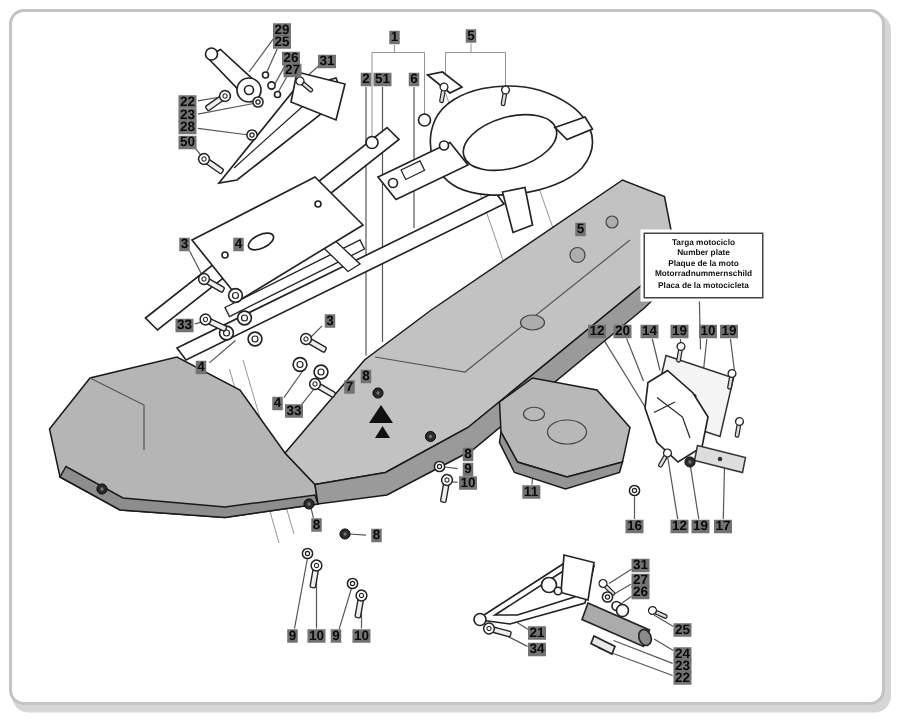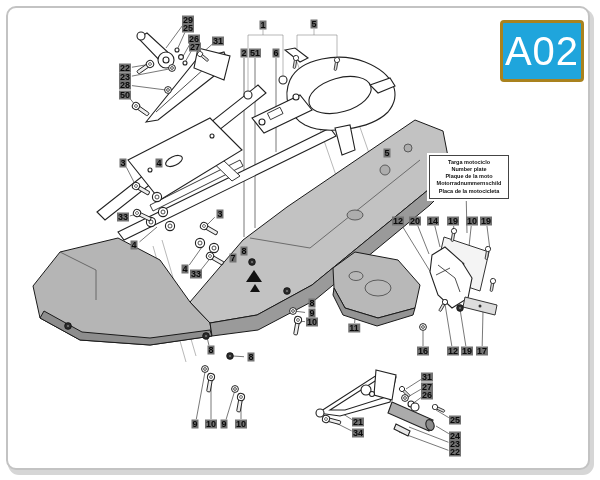--- a/index.html
+++ b/index.html
@@ -302,16 +302,13 @@
     </div>
 
   <div class="note-box" id="note-box">
       <div>Targa motociclo</div>
       <div>Number plate</div>
       <div>Plaque de la moto</div>
       <div>Motorradnummernschild</div>
       <div>Placa de la motocicleta</div>
     </div>
 
-  <div class="badge">
-    <span>A02</span>
-  </div>
 </div>
 
 </body></html>

